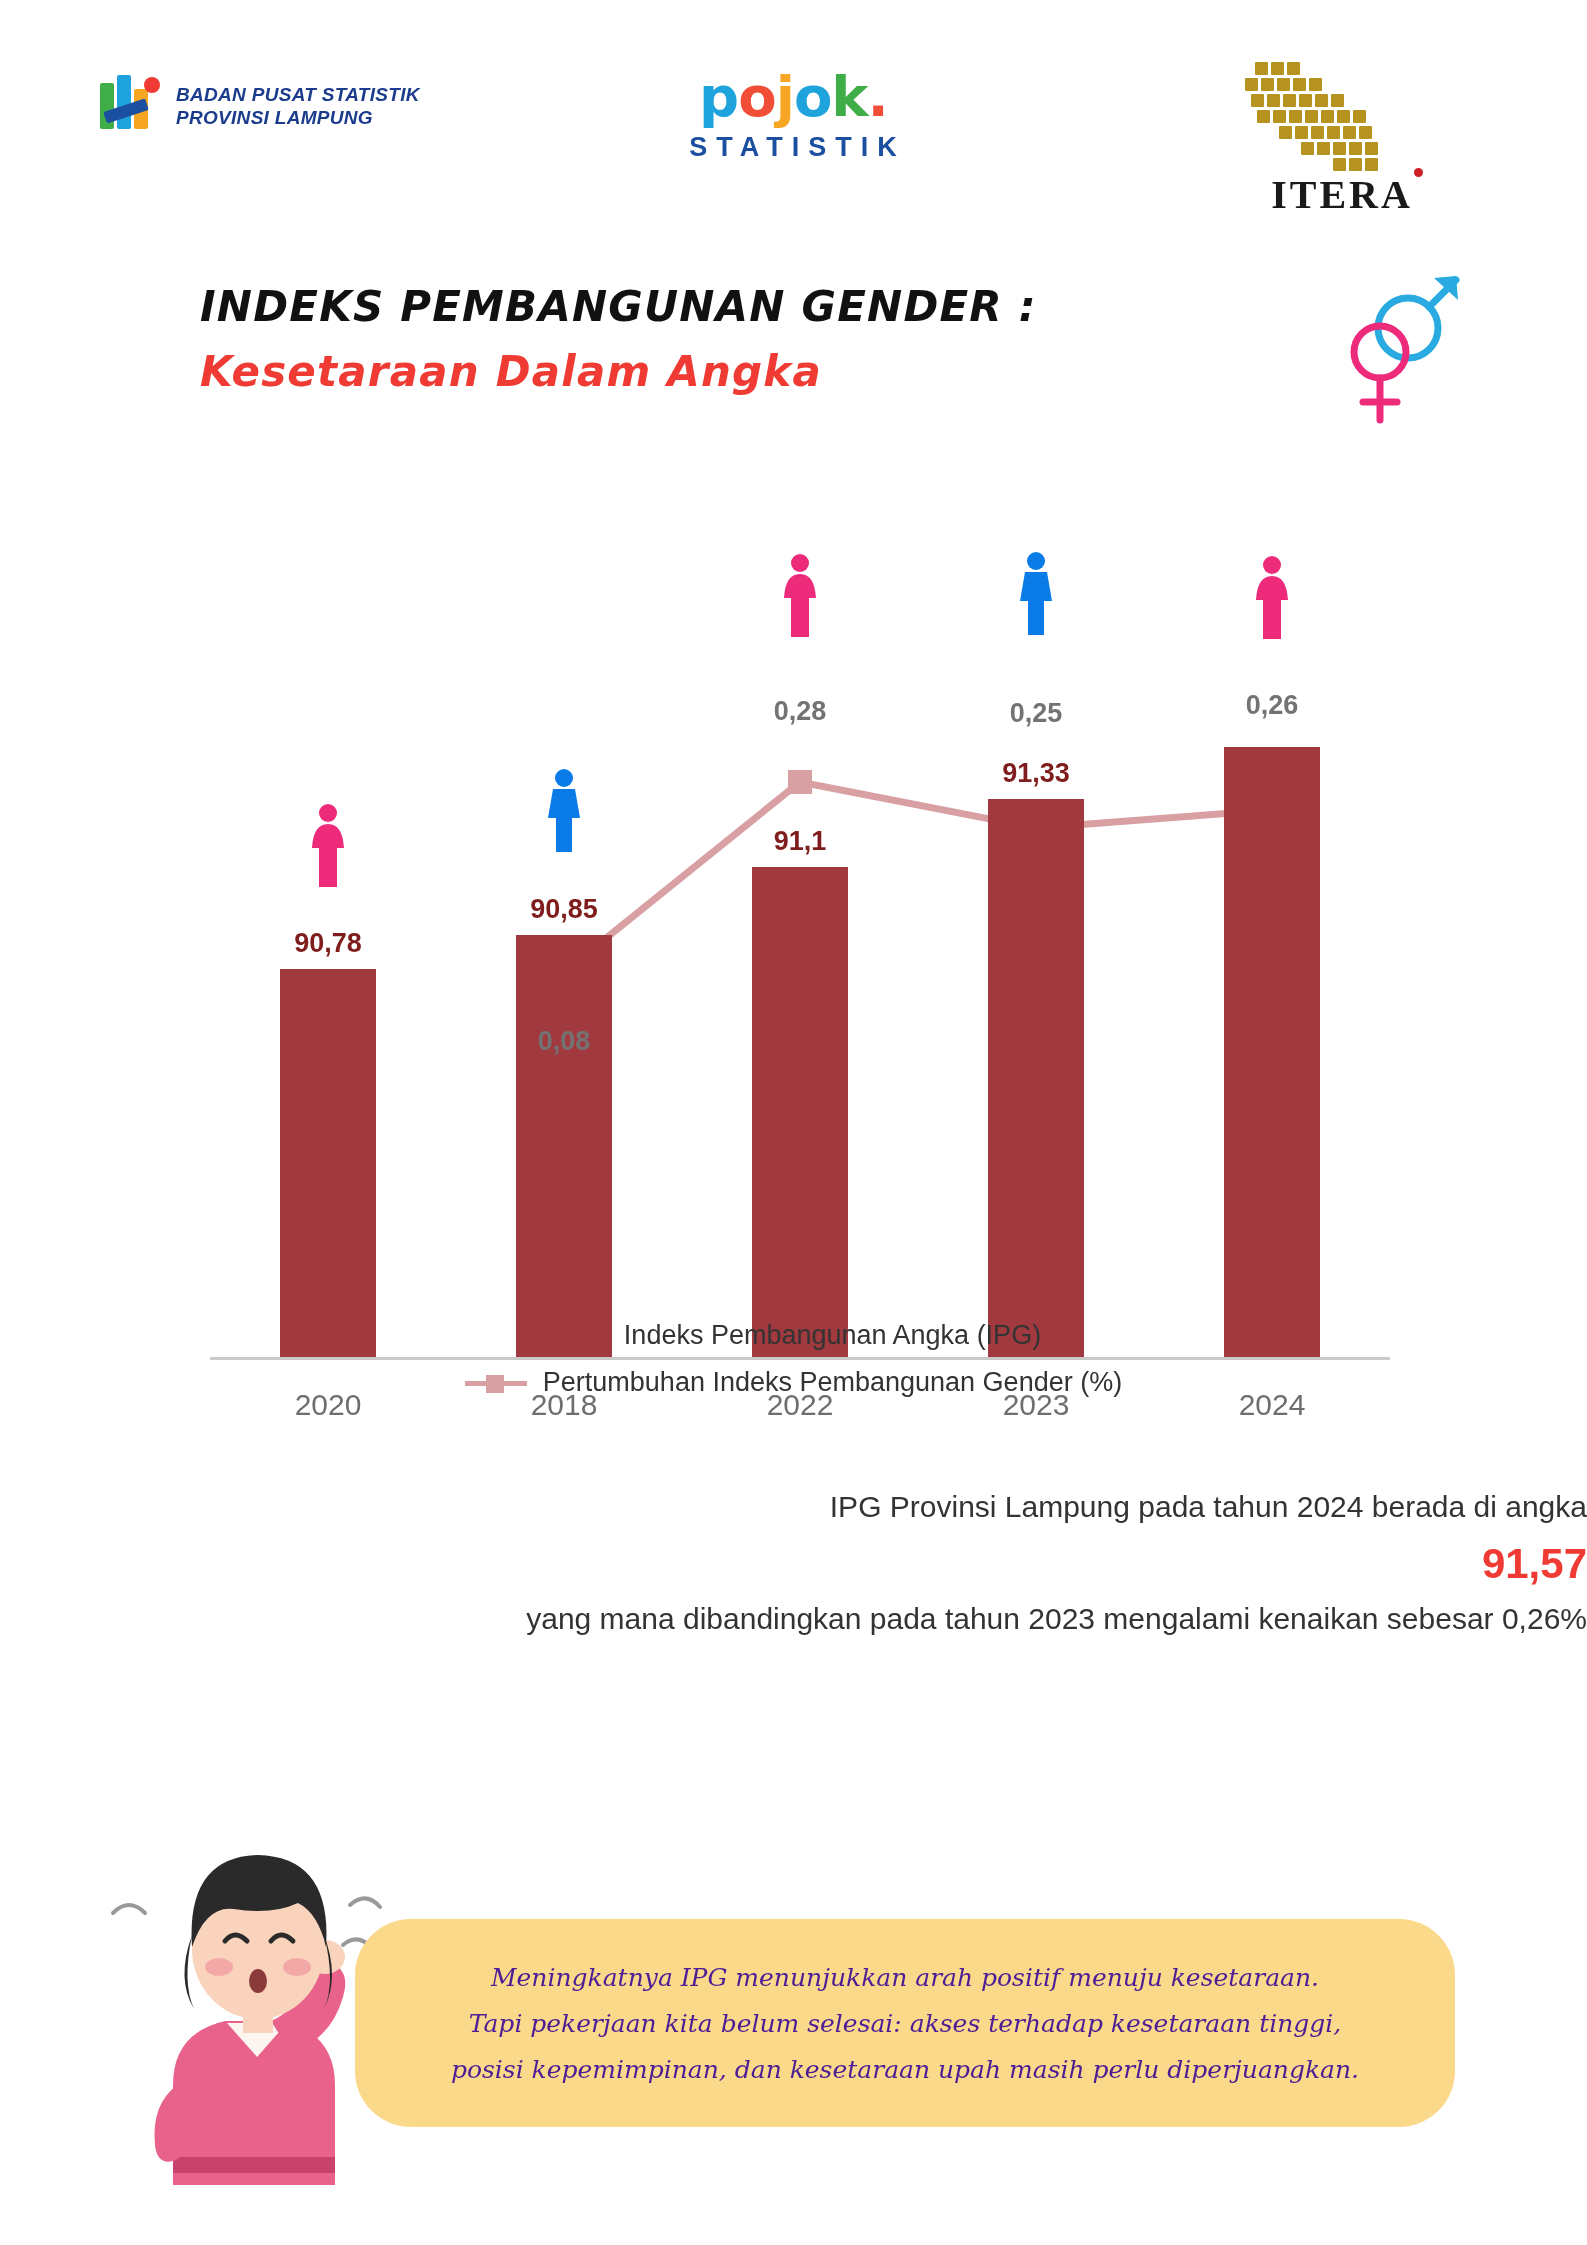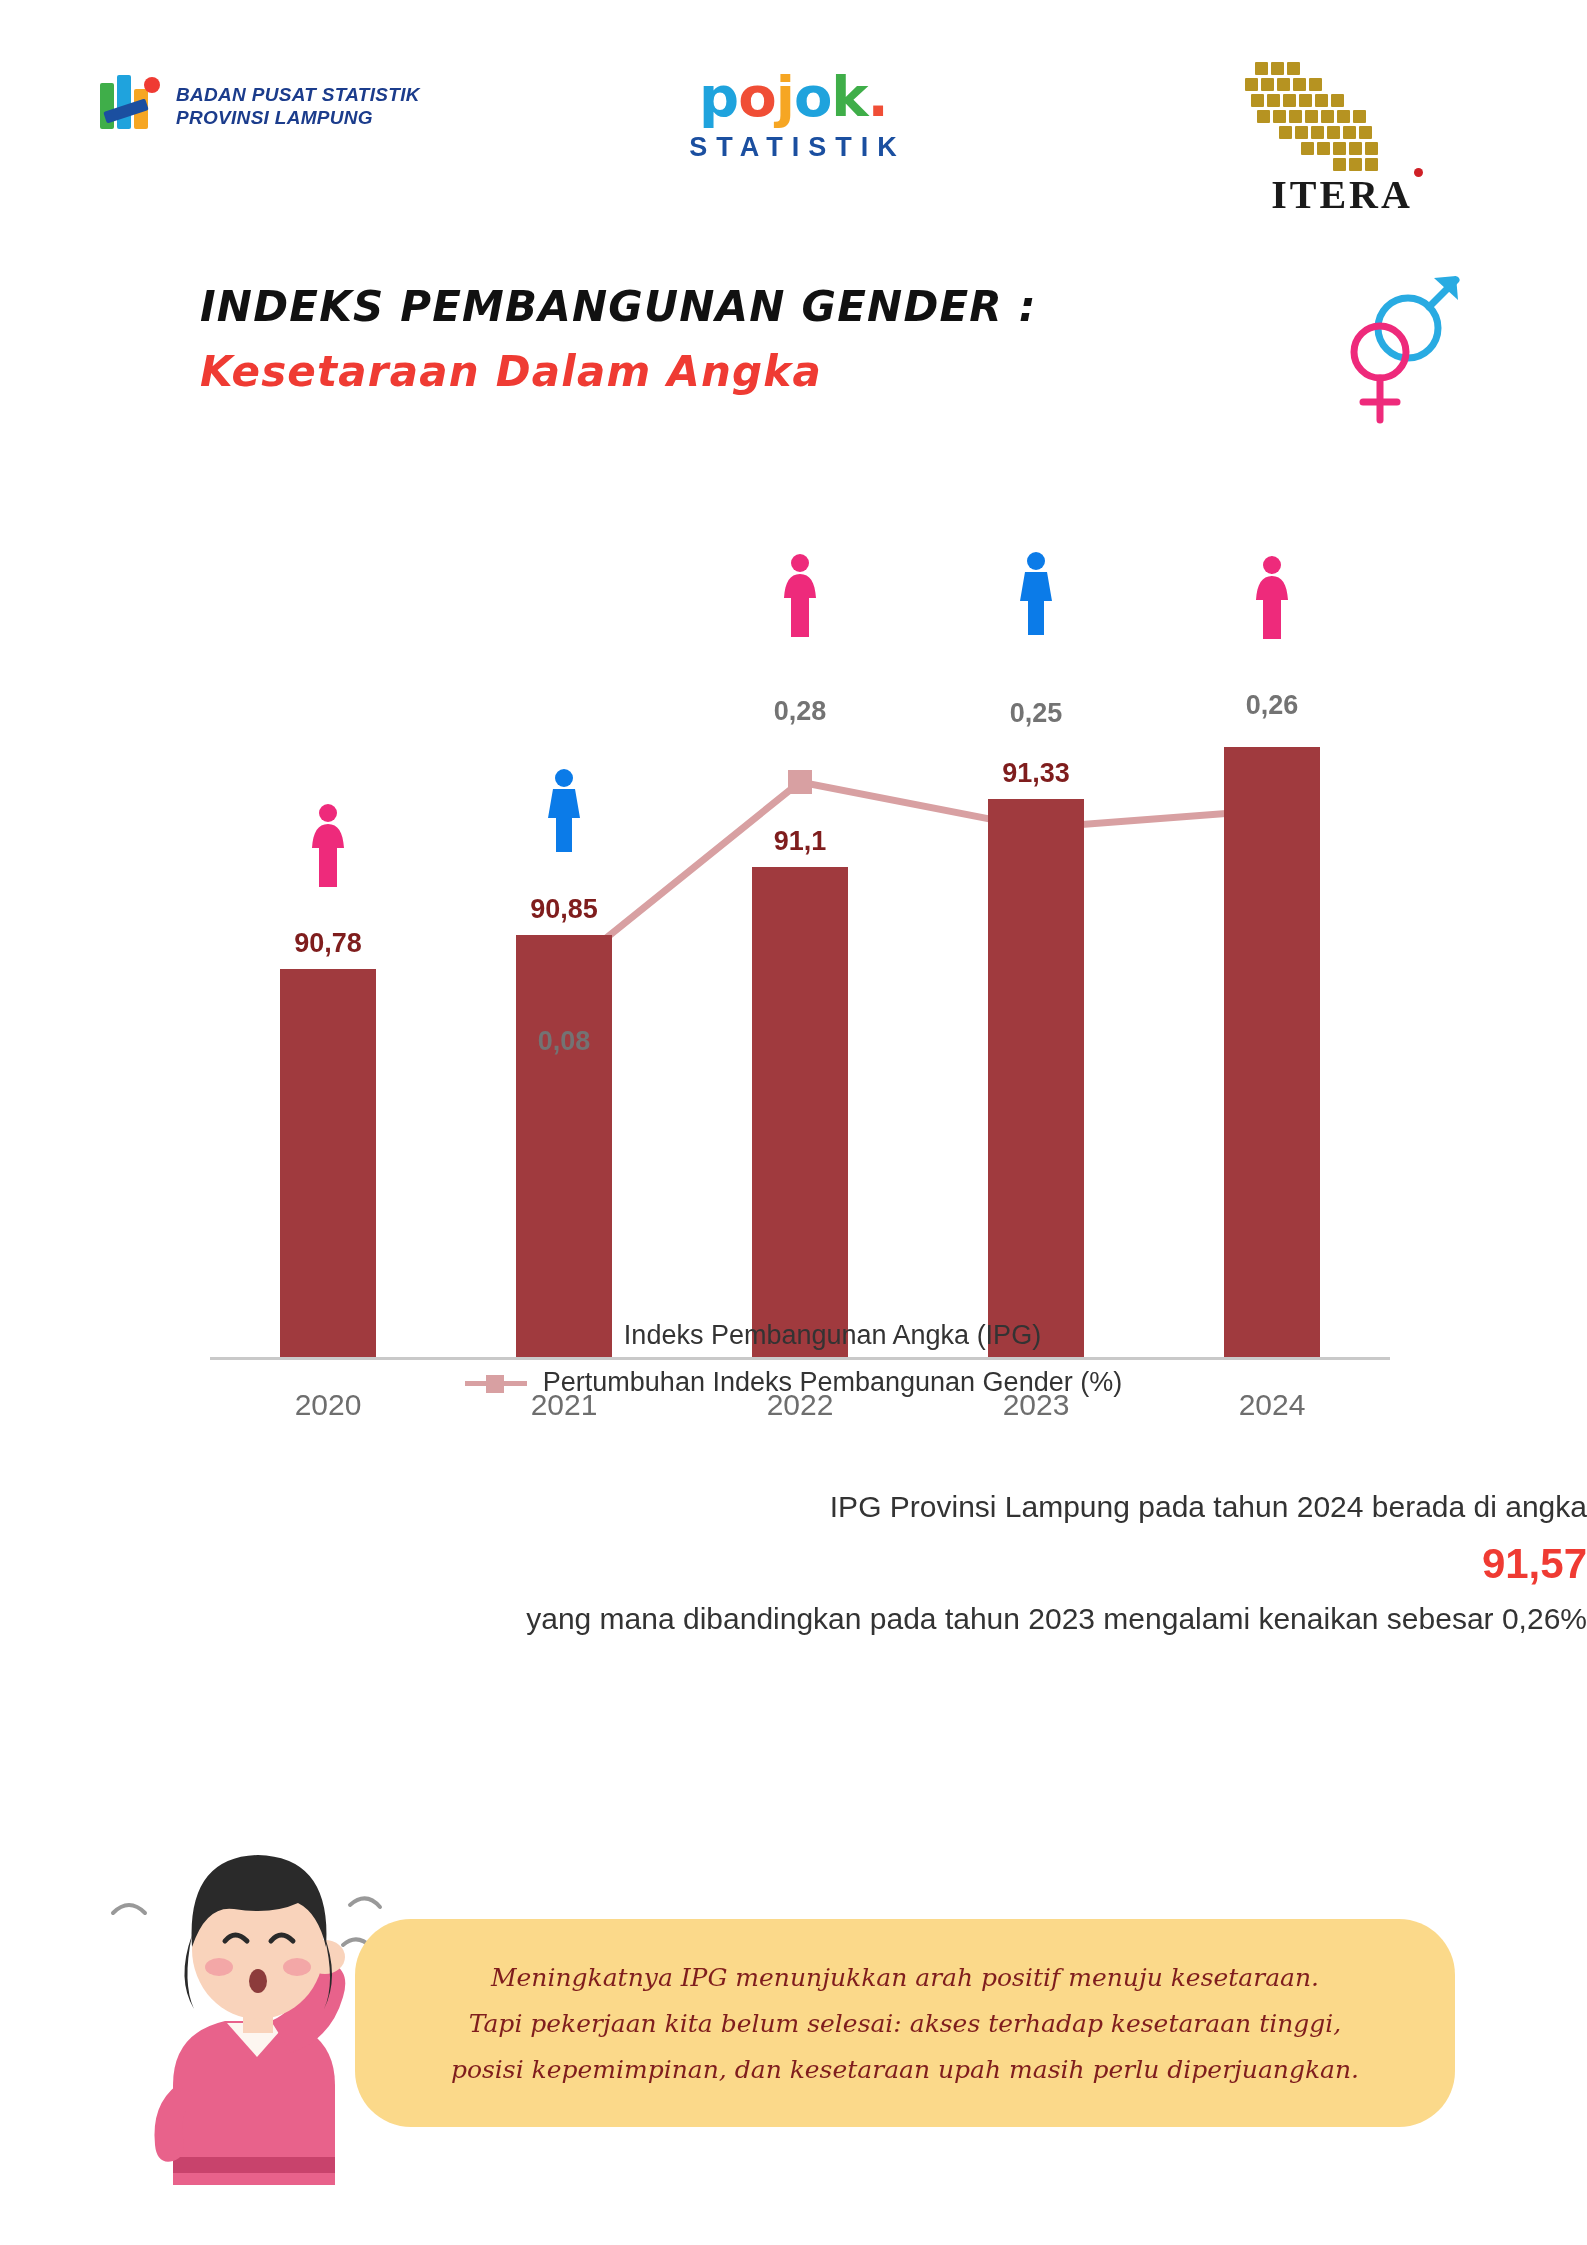--- a/index.html
+++ b/index.html
@@ -206,21 +206,21 @@
     left: 355px; bottom: 58px;
     width: 1100px; min-height: 200px;
     background: #fbd98a;
     border-radius: 56px;
     padding: 36px 60px 34px 60px;
   }
   .note-line {
     font-family: "DejaVu Serif", serif;
     font-style: italic;
     font-size: 25px; line-height: 46px;
-    color: #7f1d1d; text-align: center;
+    color: #4c1d95; text-align: center;
     white-space: nowrap;
   }
 </style>
 </head>
 <body>
 
 <div class="header">
 
   <div class="bps-logo">
     <div class="bps-mark">
@@ -364,21 +364,21 @@
         <div class="growth-label" style="bottom:636px;">0,26</div>
         <div class="bar-label" style="bottom:530px;">91,57</div>
         <div class="bar" style="height:610px;"></div>
       </div>
 
     </div>
   </div>
 
   <div class="x-labels">
     <div class="x-label">2020</div>
-    <div class="x-label">2021</div>
+    <div class="x-label">2018</div>
     <div class="x-label">2022</div>
     <div class="x-label">2023</div>
     <div class="x-label">2024</div>
   </div>
 </div>
 
 <div class="legend">
   <div class="legend-row">
     <span class="legend-swatch-bar"></span>
     <span class="legend-text">Indeks Pembangunan Angka (IPG)</span>

